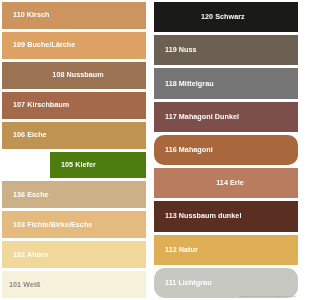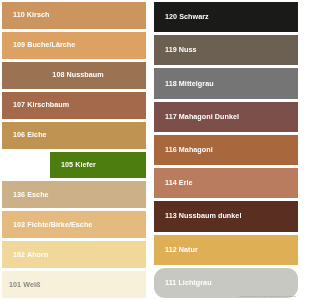--- a/index.html
+++ b/index.html
@@ -102,36 +102,36 @@
     </div>
     <div class="swatch" style="background-color: rgb(240, 216, 155);">
       <span class="swatch-label">102 Ahorn</span>
     </div>
     <div class="swatch dark-text" style="background-color: rgb(247, 240, 218);">
       <span class="swatch-label">101 Weiß</span>
     </div>
   </div>
 
   <div class="column">
-    <div class="swatch" style="background-color: rgb(26, 26, 24);">
+    <div class="swatch" style="background-color: rgb(26, 26, 24); padding-left: 36px;">
       <span class="swatch-label">120 Schwarz</span>
     </div>
     <div class="swatch" style="background-color: rgb(107, 96, 81);">
       <span class="swatch-label">119 Nuss</span>
     </div>
     <div class="swatch" style="background-color: rgb(117, 117, 117);">
       <span class="swatch-label">118 Mittelgrau</span>
     </div>
     <div class="swatch" style="background-color: rgb(125, 79, 74);">
       <span class="swatch-label">117 Mahagoni Dunkel</span>
     </div>
-    <div class="swatch" style="background-color: rgb(169, 103, 61);">
+    <div class="swatch" style="background-color: rgb(169, 103, 61); border-radius: 10px;">
       <span class="swatch-label">116 Mahagoni</span>
     </div>
-    <div class="swatch" style="background-color: rgb(185, 124, 94);">
+    <div class="swatch" style="background-color: rgb(185, 124, 94); justify-content: center;">
       <span class="swatch-label">114 Erle</span>
     </div>
     <div class="swatch" style="background-color: rgb(91, 46, 34);">
       <span class="swatch-label">113 Nussbaum dunkel</span>
     </div>
     <div class="swatch" style="background-color: rgb(223, 175, 85);">
       <span class="swatch-label">112 Natur</span>
     </div>
     <div class="swatch" style="background-color: rgb(200, 200, 194); border-radius: 11px;">
       <span class="swatch-label">111 Lichtgrau</span>

